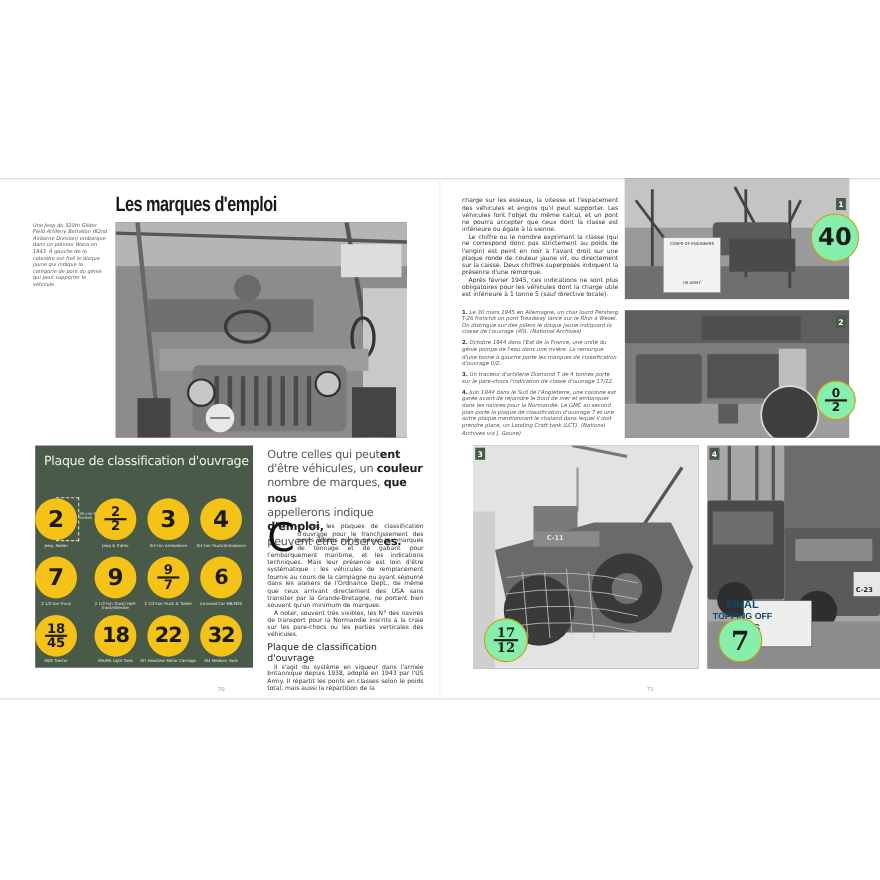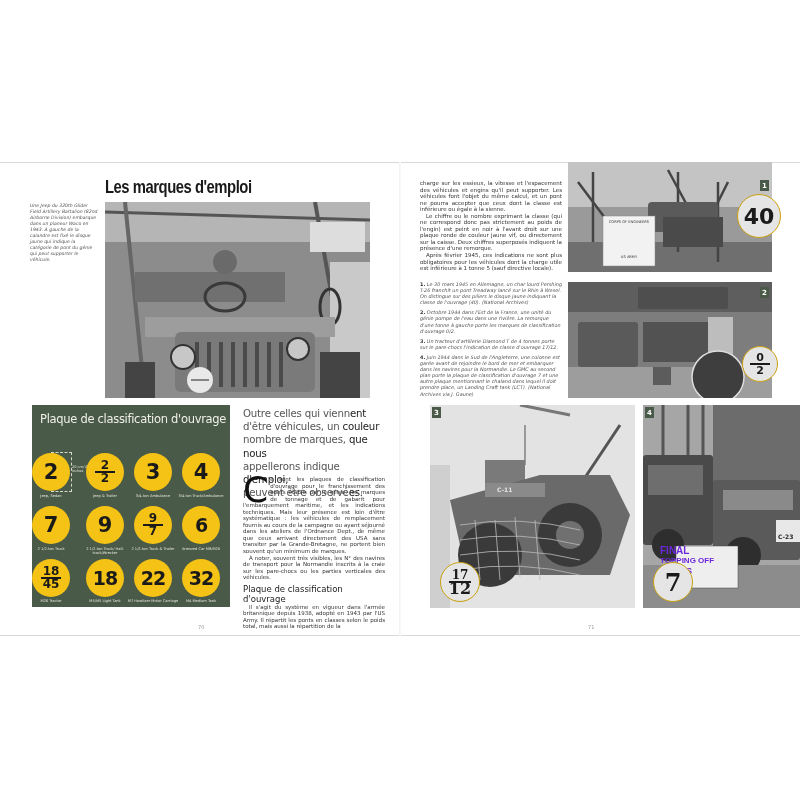--- a/index.html
+++ b/index.html
@@ -21,31 +21,31 @@
   .plate{position:absolute;width:38px;height:38px;border-radius:50%;background:#f5c315;display:flex;align-items:center;justify-content:center;flex-direction:column;color:#1a1a1a;font-weight:bold;font-family:"DejaVu Sans",sans-serif;}
   .plate .n{font-size:21px;line-height:21px;}
   .plate .n2{font-size:19px;line-height:19px;letter-spacing:-1px;}
   .plate .fr{font-size:12px;line-height:11px;}
   .plate .bar{width:20px;height:1.5px;background:#1a1a1a;margin:0.5px 0;}
   .plate-label{position:absolute;width:52px;text-align:center;font-size:3.6px;line-height:4.4px;color:#e6e6dc;}
   .dim-box{position:absolute;border:1px dashed #d8d8c8;border-left:none;}
   .dim-label{position:absolute;font-size:3.5px;line-height:4.2px;color:#e6e6dc;font-style:italic;}
 
   .intro{position:absolute;left:243px;top:407px;width:142px;font-size:10.2px;line-height:13.2px;color:#555;letter-spacing:-0.2px;}
-  .intro b{color:#222;font-weight:normal;margin-top:32px;}
+  .intro b{color:#222;font-weight:bold;margin-top:32px;}
 
   .body-text{position:absolute;font-size:5.5px;line-height:6.55px;text-align:justify;color:#333;}
   .dropcap{float:left;font-size:36px;line-height:28px;margin:0 2px -2px 0;font-weight:normal;color:#111;}
   .subhead{font-size:8.5px;line-height:10px;color:#222;margin-top:3px;text-align:left;}
   .notes{position:absolute;left:420px;top:281px;width:142px;font-size:4.9px;line-height:6.1px;font-style:italic;color:#555;}
   .notes p{margin-bottom:4px;}
   .notes b{font-style:normal;color:#333;}
 
   .num-badge{position:absolute;width:9px;height:11px;background:#4a5a48;color:#fff;font-size:7px;font-weight:bold;display:flex;align-items:center;justify-content:center;}
-  .big-plate{position:absolute;border-radius:50%;background:#e5e5e5;border:1px solid #c9a10c;display:flex;align-items:center;justify-content:center;flex-direction:column;color:#1a1a1a;font-weight:bold;}
+  .big-plate{position:absolute;border-radius:50%;background:#86efac;border:1px solid #c9a10c;display:flex;align-items:center;justify-content:center;flex-direction:column;color:#1a1a1a;font-weight:bold;}
   .serif{font-family:"DejaVu Serif",serif;}
 
   .pageno{position:absolute;top:624px;font-size:5px;color:#999;}
 </style>
 </head>
 <body>
 
 <div class="spread"></div>
 <div class="gutter"></div>
 
@@ -154,21 +154,21 @@
     <span class="n2">22</span>
   </div>
 <div class="plate-label" style="left:127px;top:599px;">M7 Howitzer Motor Carriage</div>
 
 <div class="plate" style="left:182px;top:559px;">
     <span class="n2">32</span>
   </div>
 <div class="plate-label" style="left:175px;top:599px;">M4 Medium Tank</div>
 
 <div class="intro">
-  <span>Outre celles qui vienn</span><b>ent</b><br>
+  <span>Outre celles qui peut</span><b>ent</b><br>
   <span>d'être véhicules, un </span><b>couleur</b><br>
   <span>nombre de marques, </span><b>que nous</b><br>
   <span>appellerons indique </span><b>d'emploi,</b><br>
   <span>peuvent être observé</span><b>es.</b>
 </div>
 
 <div class="body-text" style="left:243px;top:476px;width:142px;">
   <p><span class="dropcap">C</span><span>e sont les plaques de classification d'ouvrage pour le franchissement des ponts établis par le génie; les marques de tonnage et de gabarit pour l'embarquement maritime, et les indications techniques. Mais leur présence est loin d'être systématique : les véhicules de remplacement fournis au cours de la campagne ou ayant séjourné dans les ateliers de l'Ordnance Dept., de même que ceux arrivant directement des USA sans transiter par la Grande-Bretagne, ne portent bien souvent qu'un minimum de marques.</span></p>
   <p style="text-indent:6px;">À noter, souvent très visibles, les N° des navires de transport pour la Normandie inscrits à la craie sur les pare-chocs ou les parties verticales des véhicules.</p>
   <div class="subhead">Plaque de classification d'ouvrage</div>
@@ -258,21 +258,21 @@
       <line x1="85" y1="112" x2="90" y2="172"></line>
         <line x1="105" y1="115" x2="110" y2="175"></line>
     </g>
   </svg>
 </div>
 <div style="position:absolute;left:497px;top:486px;font-size:6px;color:#e6e6e6;font-weight:bold;">C-11</div>
 <div class="num-badge" style="left:432px;top:407px;">3</div>
 <div class="big-plate serif" style="left:440px;top:562px;width:40px;height:40px;">
   <span class="serif" style="font-size:12px;line-height:12px;">17</span>
   <span style="width:22px;height:1.5px;background:#1a1a1a;"></span>
-  <span class="serif" style="font-size:16px;line-height:12px;">12</span>
+  <span class="serif" style="font-size:12px;line-height:12px;">12</span>
 </div>
 
 <div class="photo" style="left:643px;top:405px;width:157px;height:203px;">
   <svg viewBox="0 0 157 203" preserveAspectRatio="none">
     <rect width="157" height="203" fill="#a6a6a6"></rect>
     <rect x="70" y="0" width="87" height="80" fill="#6c6c6c"></rect>
     <g stroke="#555" stroke-width="3">
         <line x1="20" y1="0" x2="20" y2="50"></line>
         <line x1="45" y1="0" x2="45" y2="50"></line>
         <line x1="60" y1="0" x2="60" y2="50"></line>
@@ -281,21 +281,21 @@
     <rect x="5" y="60" width="55" height="30" fill="#6e6e6e"></rect>
     <rect x="70" y="75" width="87" height="80" rx="3" fill="#5a5a5a"></rect>
     <rect x="80" y="85" width="70" height="20" fill="#8a8a8a"></rect>
     <circle cx="25" cy="140" r="16" fill="#2e2e2e"></circle>
     <circle cx="100" cy="150" r="18" fill="#2e2e2e"></circle>
     <rect x="133" y="115" width="24" height="22" fill="#e8e8e8"></rect>
     <rect x="0" y="160" width="157" height="43" fill="#8c8c8c"></rect>
     <rect x="33" y="141" width="62" height="42" fill="#eeeeee" stroke="#444" stroke-width="0.5"></rect>
   </svg>
 </div>
-<div style="position:absolute;left:660px;top:546px;width:62px;text-align:left;font-family:'Liberation Sans',sans-serif;font-weight:bold;color:#6d28d9;line-height:10px;">
+<div style="position:absolute;left:644px;top:546px;width:62px;text-align:center;font-family:'Liberation Sans',sans-serif;font-weight:bold;color:#0c4a6e;line-height:10px;">
   <div style="font-size:10px;">FINAL</div>
   <div style="font-size:8px;">TOPPING OFF</div>
   <div style="font-size:9px;">CORPS</div>
 </div>
 <div style="position:absolute;left:778px;top:533px;font-size:6px;color:#222;font-weight:bold;">C-23</div>
 <div class="num-badge" style="left:645px;top:407px;">4</div>
 <div class="big-plate serif" style="left:653px;top:562px;width:40px;height:40px;">
   <span class="serif" style="font-size:24px;">7</span>
 </div>
 

